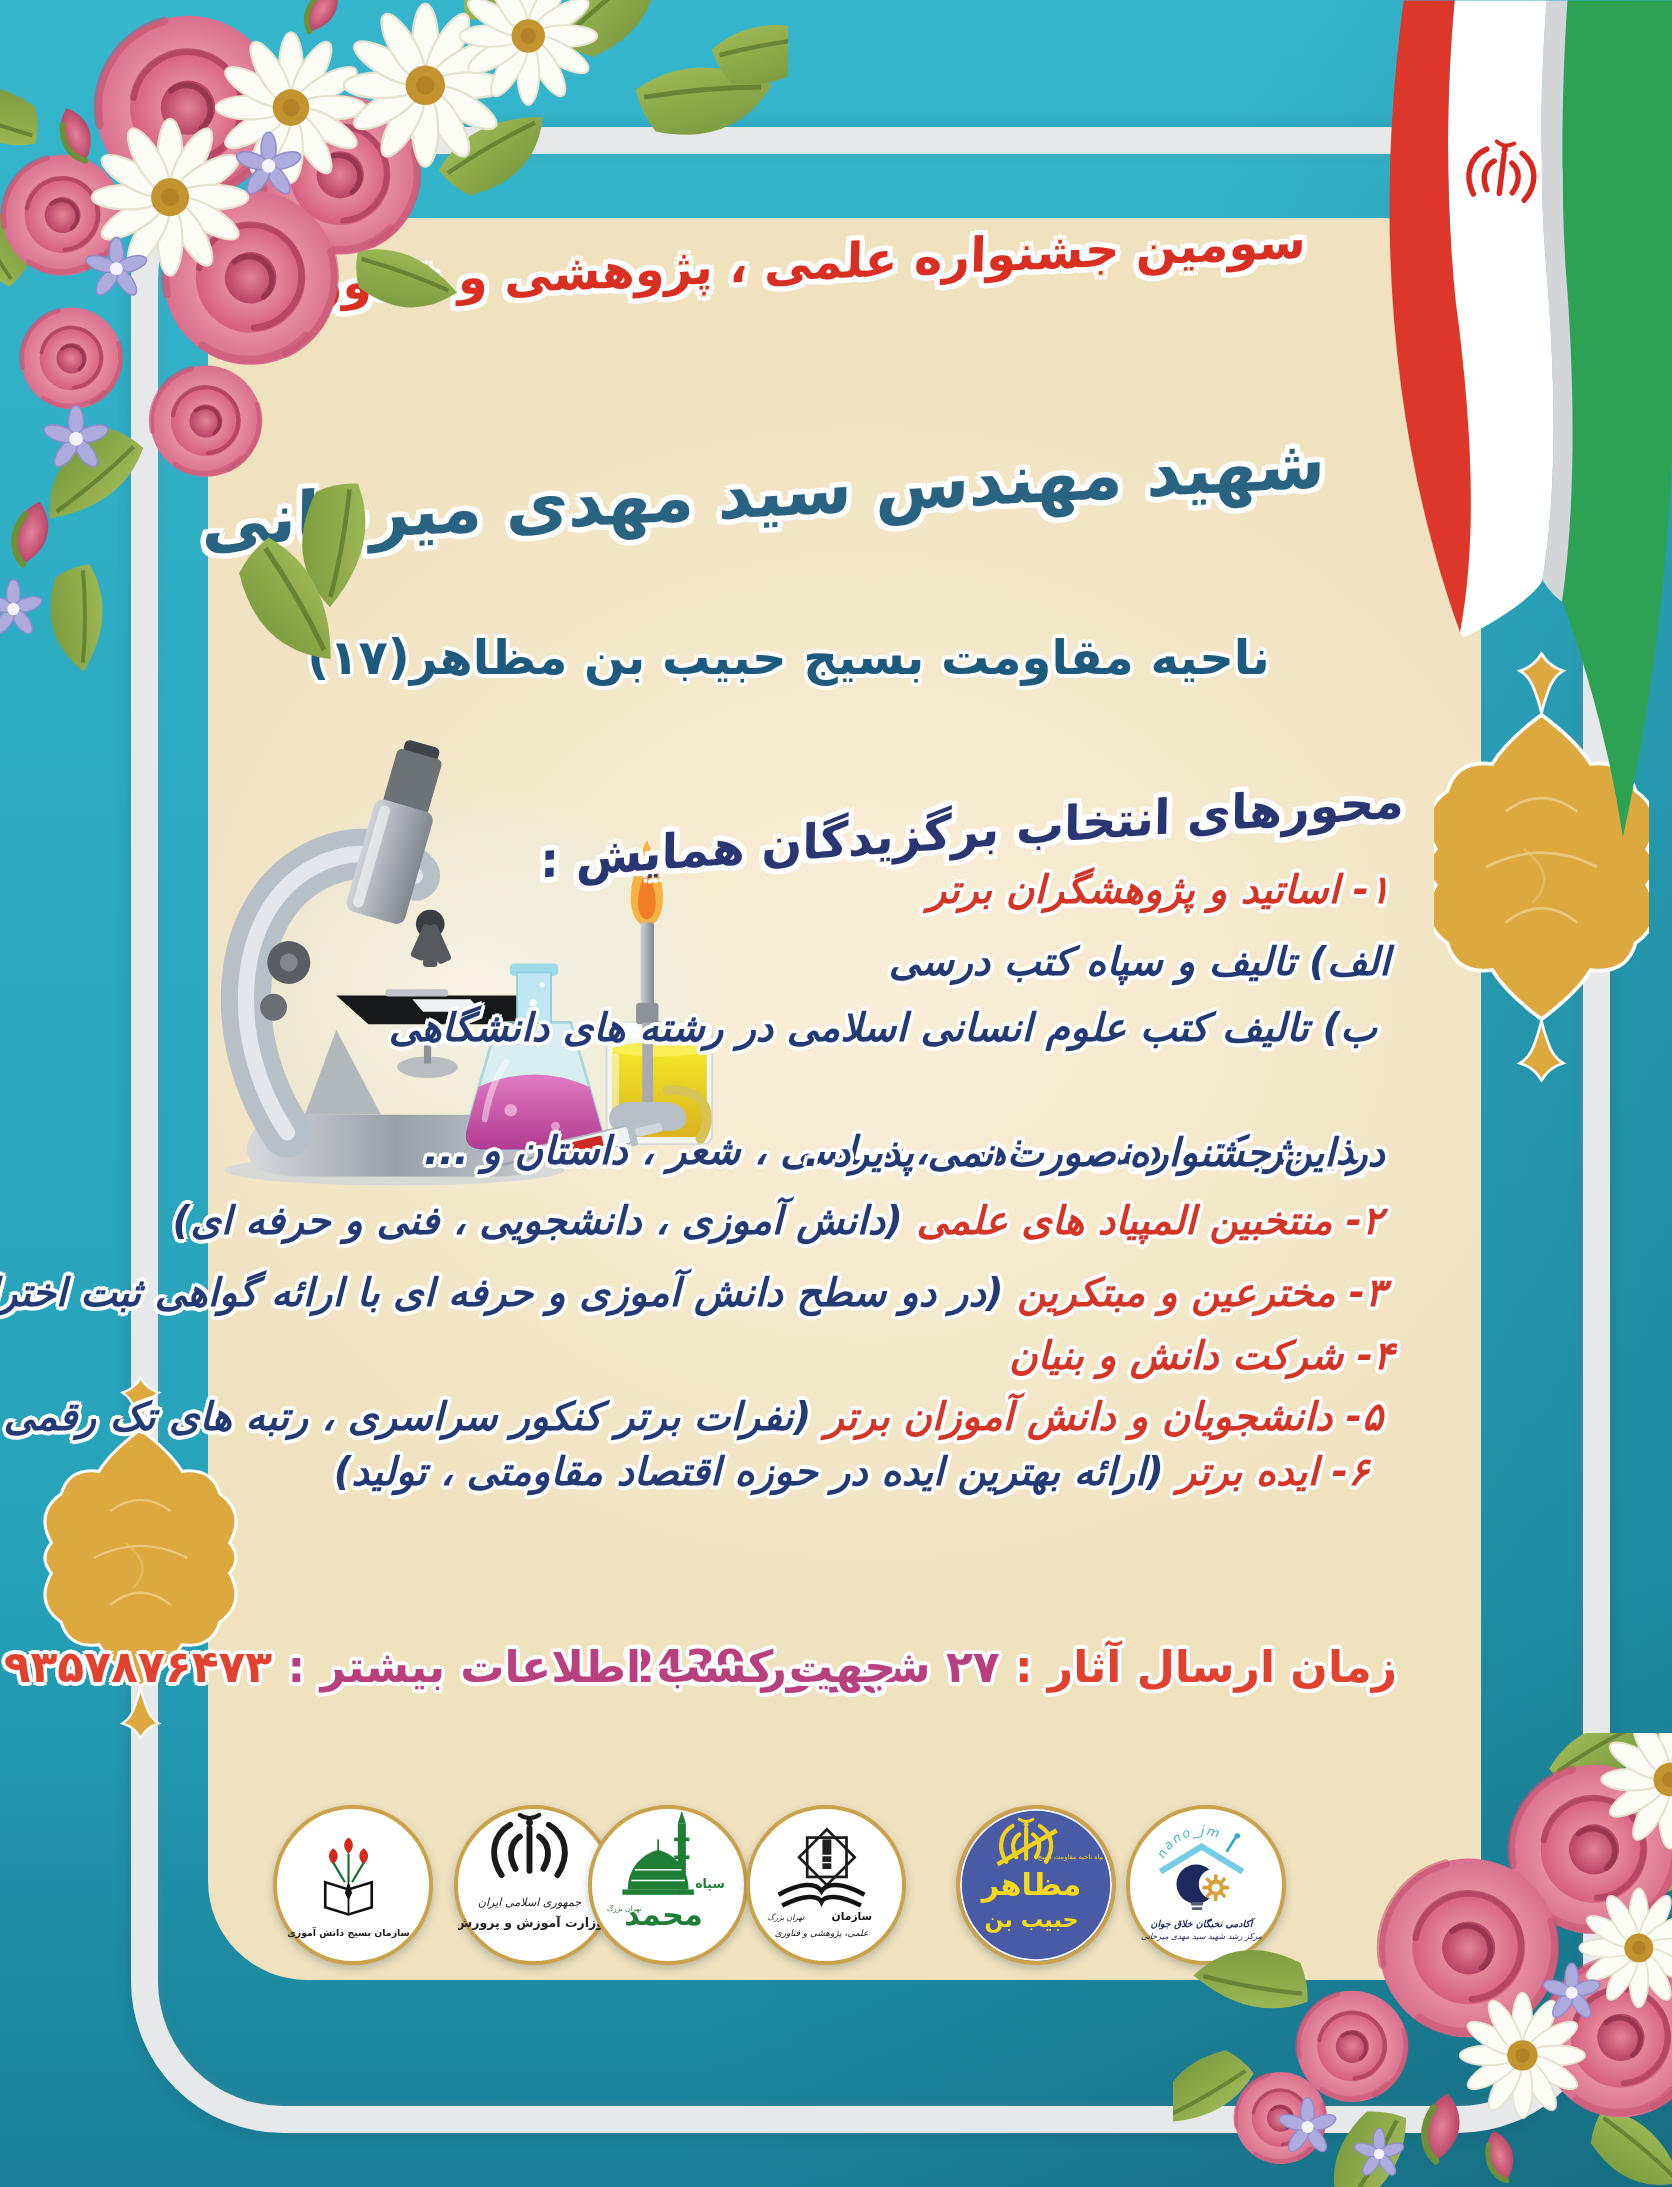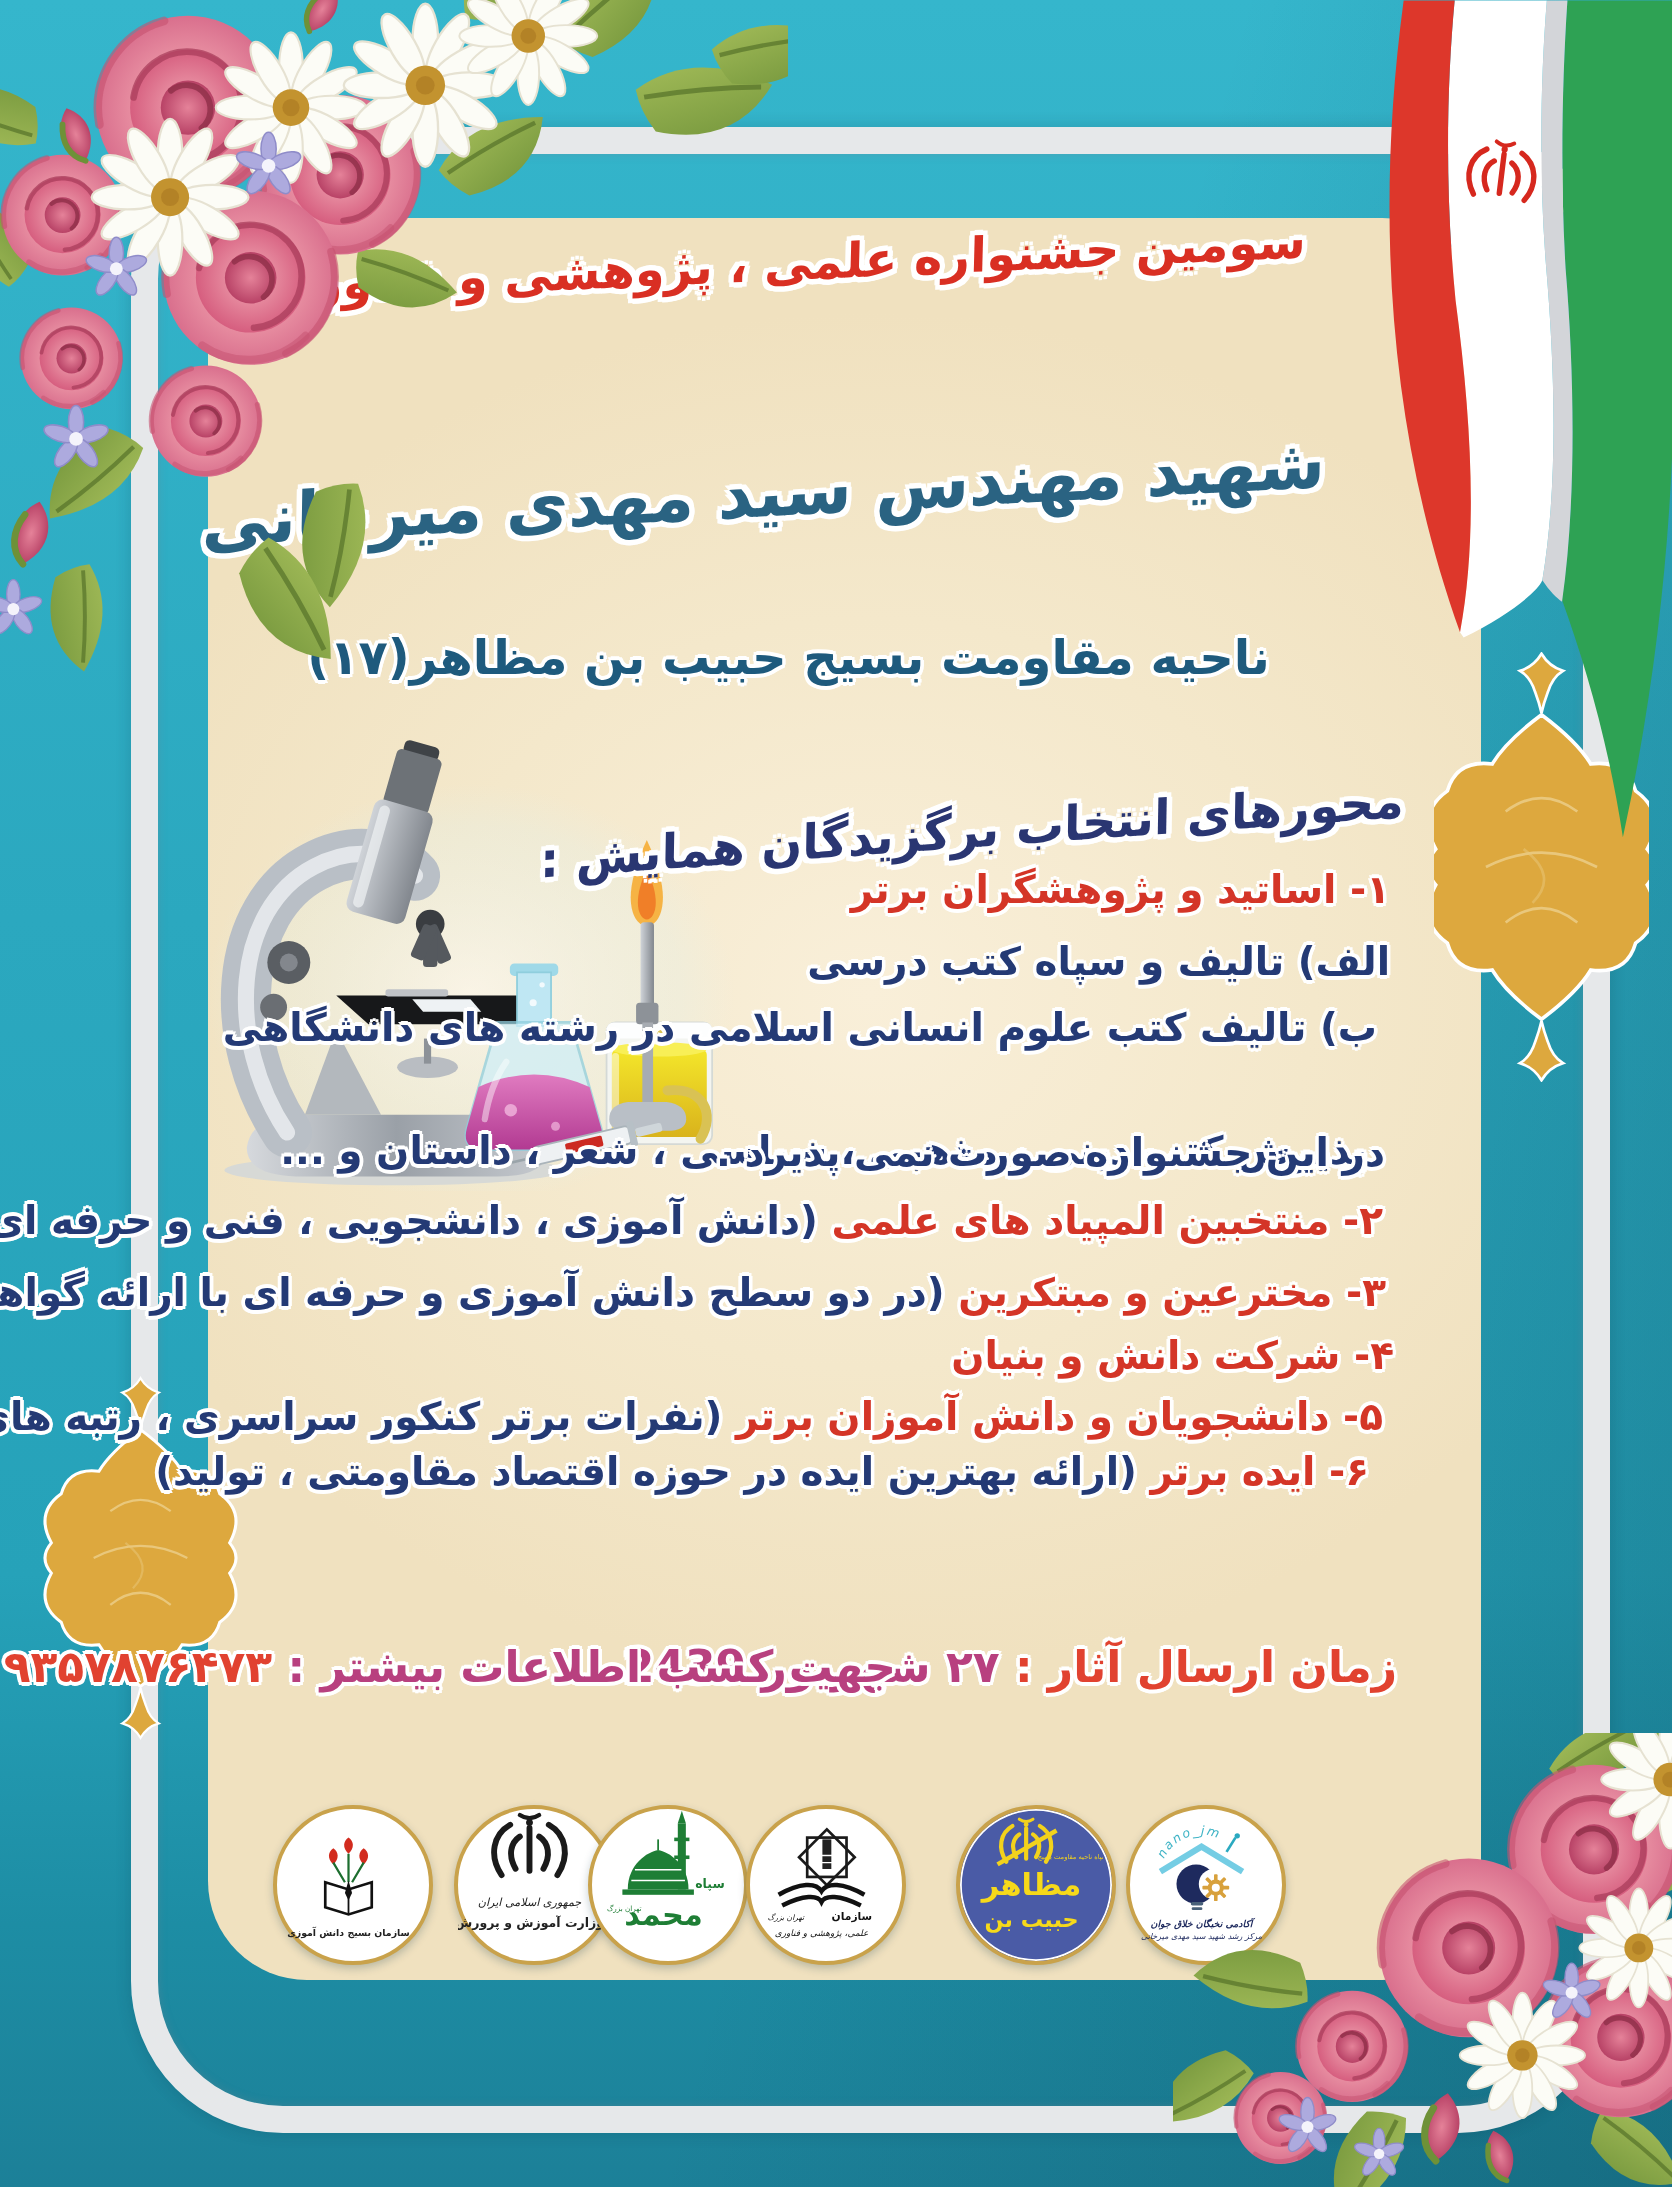--- a/index.html
+++ b/index.html
@@ -20,21 +20,21 @@
     border-radius:99px;z-index:2;
     background:radial-gradient(ellipse 806px 681px at 52% 44%, #f9efd9 0%, #f4e8cb 55%, #f0e1bf 100%);
   }
   .txt{position:absolute;z-index:5;font-weight:bold;white-space:nowrap;direction:rtl;}
   .ow{text-shadow:-2.7px -2.7px 0 #fff,2.7px -2.7px 0 #fff,-2.7px 2.7px 0 #fff,2.7px 2.7px 0 #fff,0 -3.6px 0 #fff,0 3.6px 0 #fff,-3.6px 0 0 #fff,3.6px 0 0 #fff;}
   .owb{text-shadow:-4.5px -4.5px 0 #fff,4.5px -4.5px 0 #fff,-4.5px 4.5px 0 #fff,4.5px 4.5px 0 #fff,0 -5.4px 0 #fff,0 5.4px 0 #fff,-5.4px 0 0 #fff,5.4px 0 0 #fff;}
   .t1{top:235px;left:251px;width:1075px;text-align:center;font-size:48px;color:#d92f23;transform:rotate(-2.5deg) skewX(-4deg);}
   .t2{top:452px;left:251px;width:1075px;text-align:center;font-size:68px;color:#2a6382;transform:rotate(-3deg) skewX(-4deg);}
   .t3{top:629px;left:251px;width:1075px;text-align:center;font-size:48px;color:#1e5a7d;}
   .heading{top:772px;right:269px;font-size:48px;color:#2a3672;transform:rotate(-4deg) skewX(-5deg);transform-origin:right center;}
-  .line{font-size:39px;}
+  .line{font-size:39px;font-style:italic;}
   .red{color:#d43527;}
   .blue{color:#243a75;}
   .magenta{color:#b8407f;}
   .fred{color:#e14230;}
   .footer{font-size:44px;top:1641px;}
   .logo{
     position:absolute;z-index:5;width:152px;height:152px;border-radius:50%;
     background:#fff;border:4.5px solid #c9a24b;top:1805px;
     box-shadow:0 3.6px 9px rgba(20,60,75,.25), inset 0 0 0 1.8px #fff;
   }

